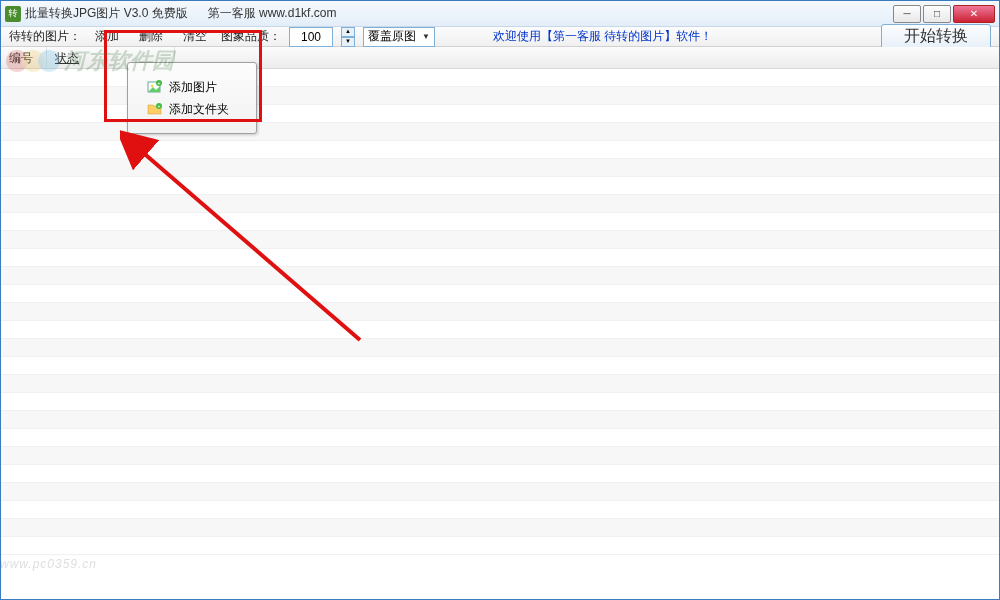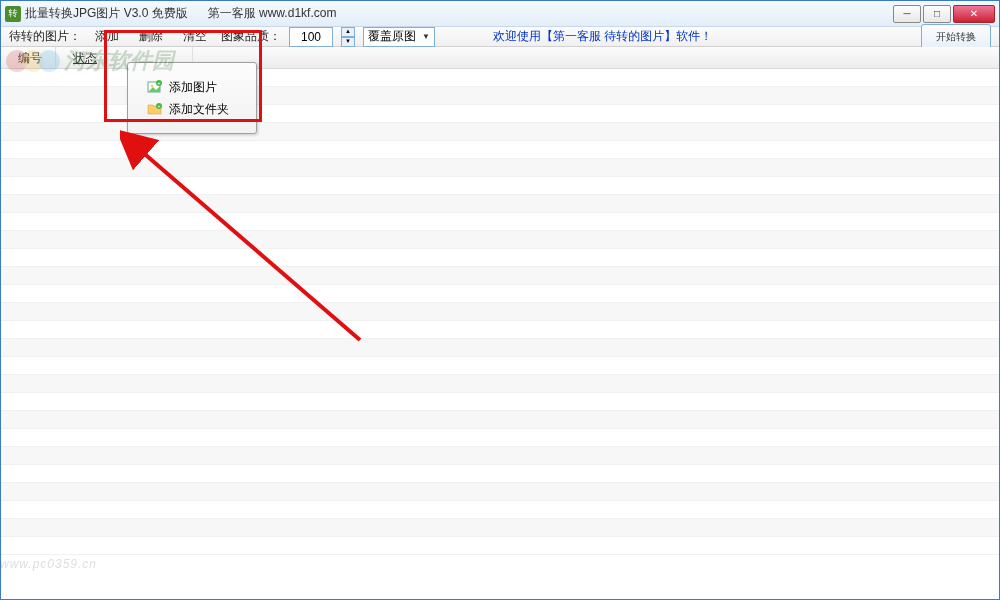--- a/index.html
+++ b/index.html
@@ -19,24 +19,24 @@
     
     .toolbar { height: 20px; background: linear-gradient(#fcfcfc,#f0f0f0); border-bottom: 1px solid #d0d0d0; display: flex; align-items: center; padding: 0 8px; font-size: 12px; gap: 8px; }
     .toolbar-label { color: #222; }
     .toolbar-link { color: #222; cursor: pointer; padding: 2px 6px; }
     .quality-input { width: 44px; height: 20px; border: 1px solid #7eb0da; text-align: center; font-size: 12px; }
     .spinner { width: 14px; display: flex; flex-direction: column; }
     .spinner-btn { height: 10px; border: 1px solid #7eb0da; background: #e8f0f8; font-size: 6px; line-height: 6px; text-align: center; cursor: pointer; }
     .combo { height: 20px; border: 1px solid #7eb0da; background: #fff; padding: 0 4px; display: flex; align-items: center; gap: 6px; cursor: pointer; }
     .combo-arrow { font-size: 8px; color: #333; }
     .welcome { color: #0033cc; margin-left: 50px; }
-    .start-btn { margin-left: auto; height: 26px; padding: 0 14px; border: 1px solid #7eb0da; background: linear-gradient(#fcfdfe,#e6eff8); border-radius: 3px; cursor: pointer; font-size: 10px; color: #333; }
+    .start-btn { margin-left: auto; height: 26px; padding: 0 22px; border: 1px solid #7eb0da; background: linear-gradient(#fcfdfe,#e6eff8); border-radius: 3px; cursor: pointer; font-size: 16px; color: #333; }
     
     .table-header { height: 22px; background: linear-gradient(#fcfcfc,#ececec); border-bottom: 1px solid #d8d8d8; display: flex; font-size: 12px; color: #333; }
-    .th { padding: 3px 8px; border-right: 1px solid #e0e0e0; margin-left: 9px; }
+    .th { padding: 3px 8px; border-right: 1px solid #e0e0e0; }
     .th1 { width: 46px; }
     .th2 { flex: 1; }
     .th3 { width: 128px; text-decoration: underline; }
     
     .grid { flex: 1; overflow: auto; background: #fff; }
     .row { height: 18px; border-bottom: 1px solid #f0f0f0; }
     .row.alt { background: #f7f7f7; }
     
     .dropdown { position: absolute; left: 127px; top: 62px; width: 130px; background: linear-gradient(#fcfcfc,#f2f2f2); border: 1px solid #a0a0a0; border-radius: 3px; box-shadow: 1px 1px 3px rgba(0,0,0,0.2); padding: 13px; z-index: 10; }
     .dropdown-item { height: 22px; display: flex; align-items: center; padding: 0 6px; font-size: 12px; cursor: pointer; gap: 6px; }

